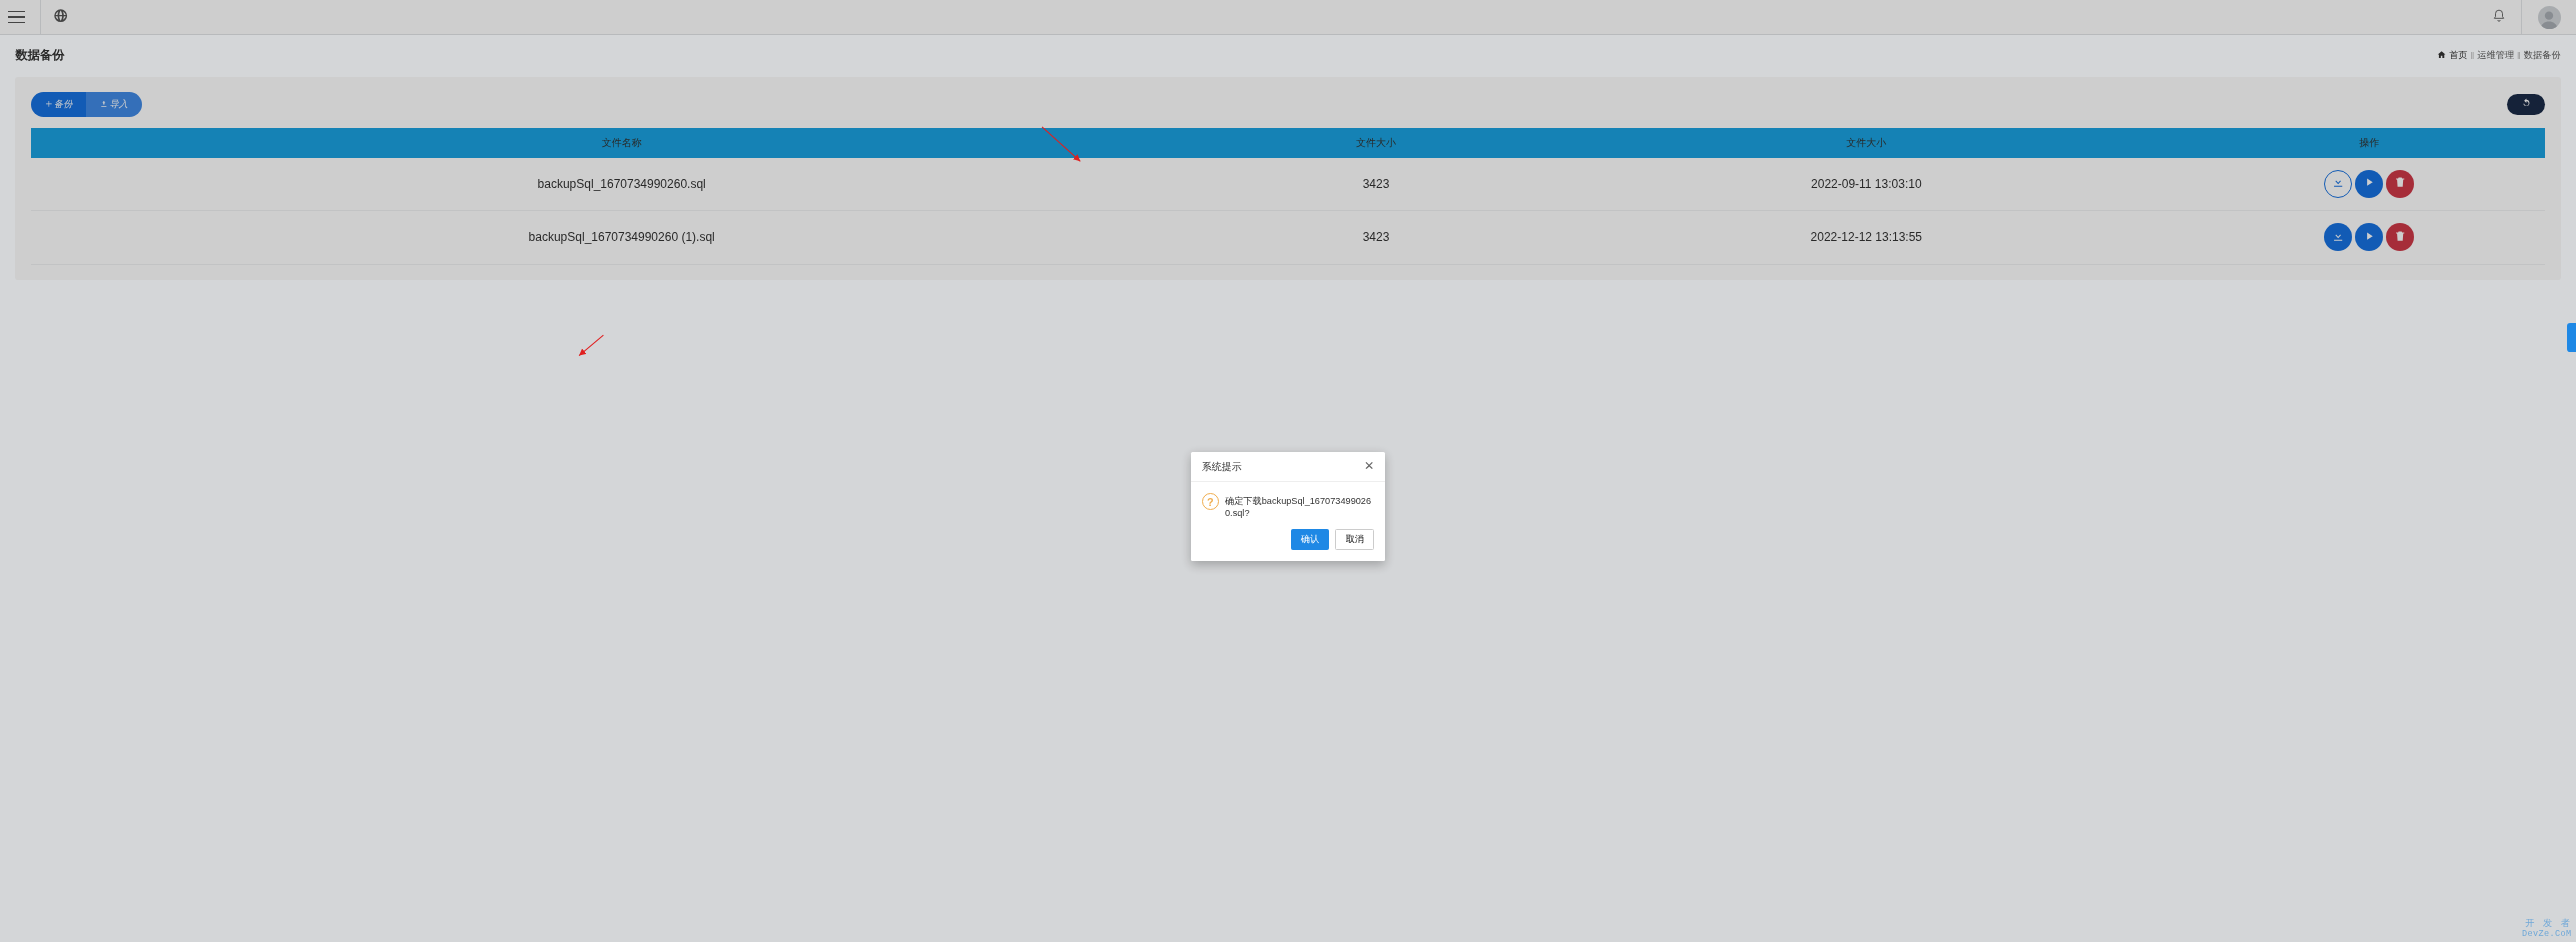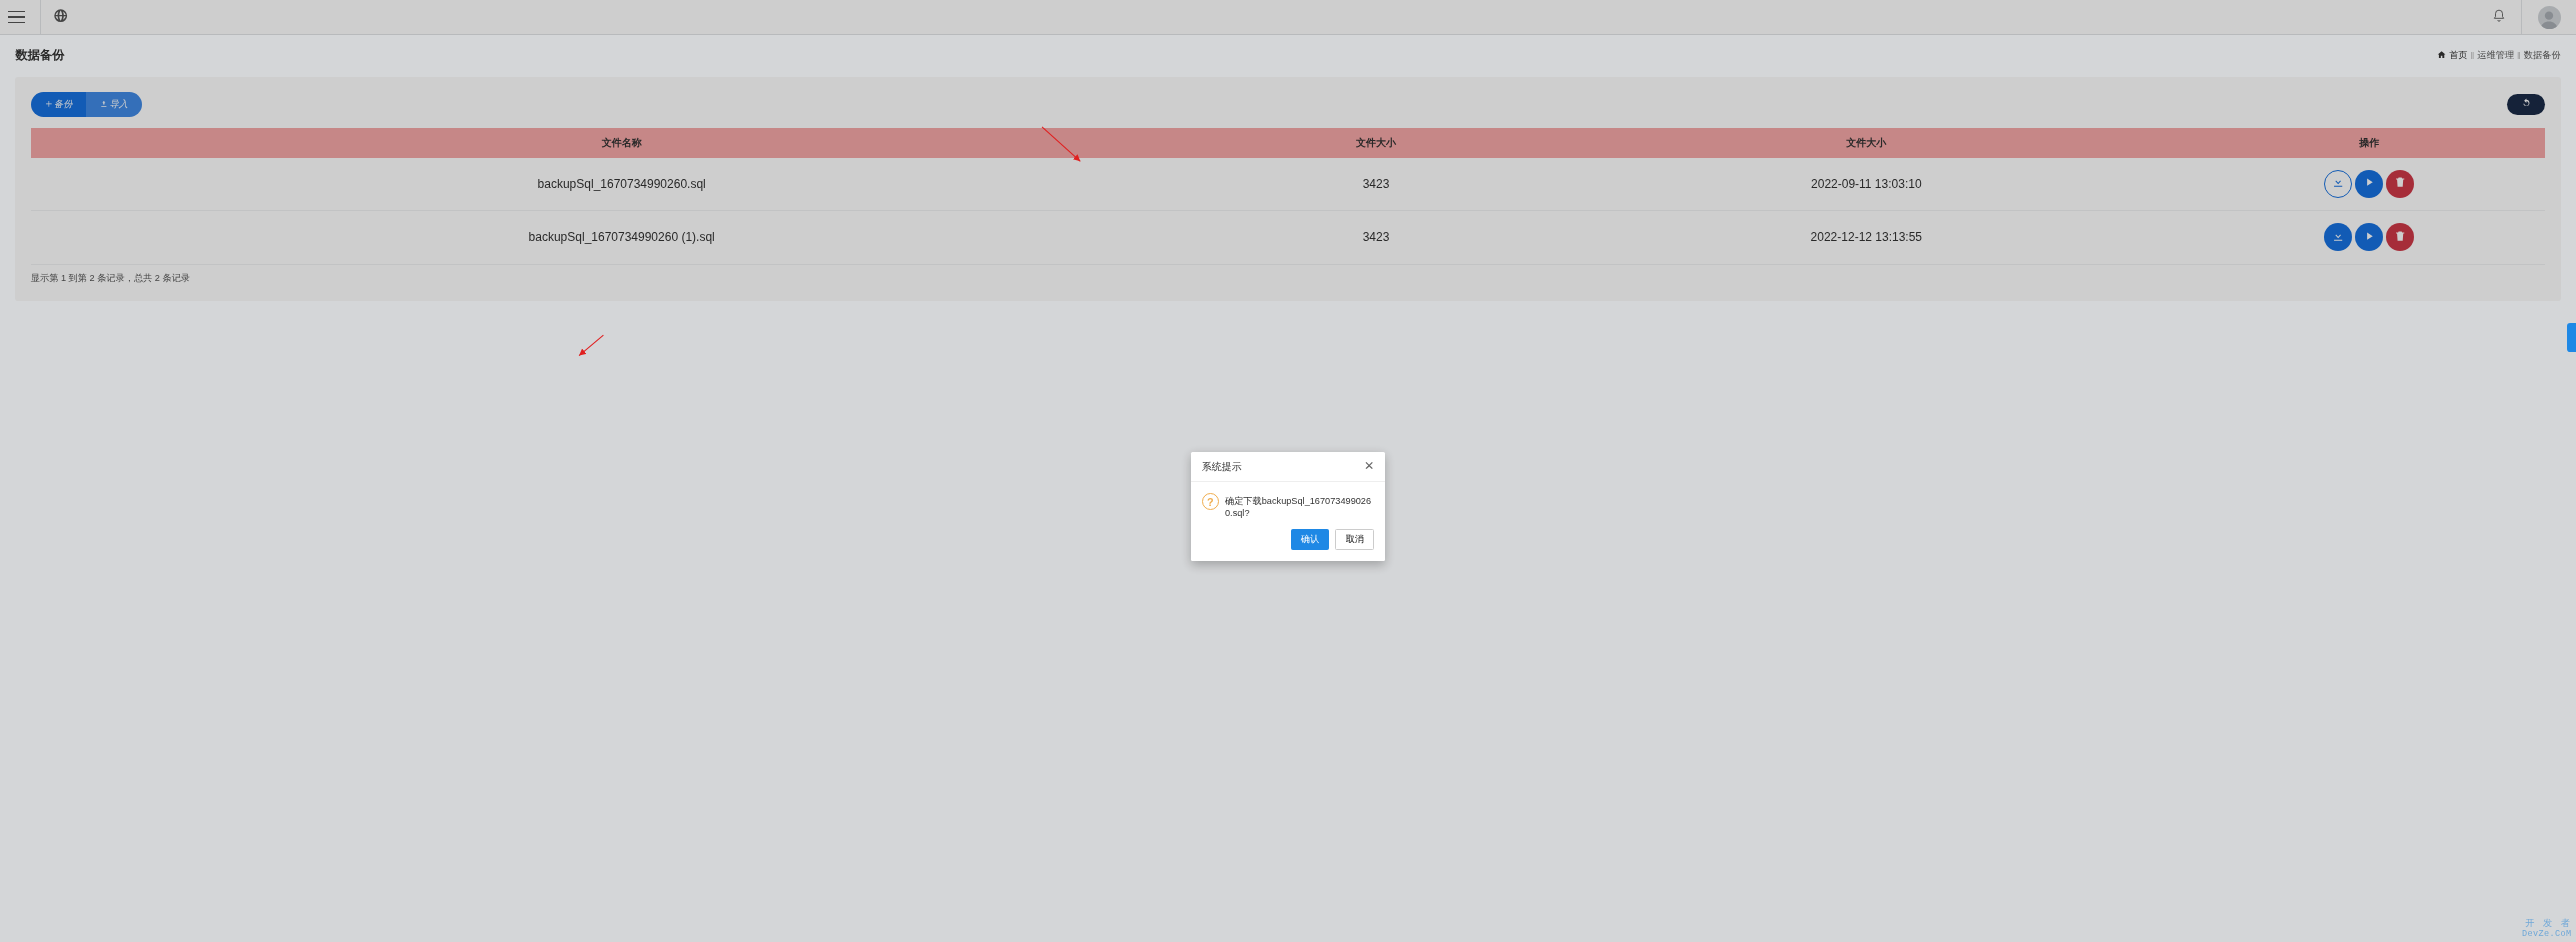--- a/index.html
+++ b/index.html
@@ -132,22 +132,22 @@
       align-items: center;
       justify-content: center;
     }
     .btn-refresh svg { width: 10.8px; height: 10.8px; fill: #fff; }
     
     table {
       width: 100%;
       border-collapse: collapse;
     }
     thead th {
-      background: #fca5a5;
-      font-weight: 700;
+      background: #0ea5e9;
+      font-weight: 400;
       font-size: 10px;
       padding: 7.7px 6.2px;
       text-align: center;
       color: #333;
     }
     tbody td {
       padding: 12.3px 6.2px;
       text-align: center;
       font-size: 12px;
       color: #333;
@@ -423,21 +423,20 @@
           <span><svg viewBox="0 0 24 24">
                       <path d="M6 7h12l-1 14H7L6 7zm3-4h6l1 2h4v2H4V5h4l1-2z"></path>
                     </svg></span>
         </button>
       </div>
     </td>
           </tr>
         </tbody>
     </table>
 
-    <div class="table-footer">显示第 1 到第 2 条记录，总共 2 条记录</div>
   </div>
 </div>
 
 <div class="overlay">
   <div class="modal">
     <div class="modal-header">
       <div class="modal-title">系统提示</div>
       <button class="modal-close">
         <span>✕</span>
       </button>

